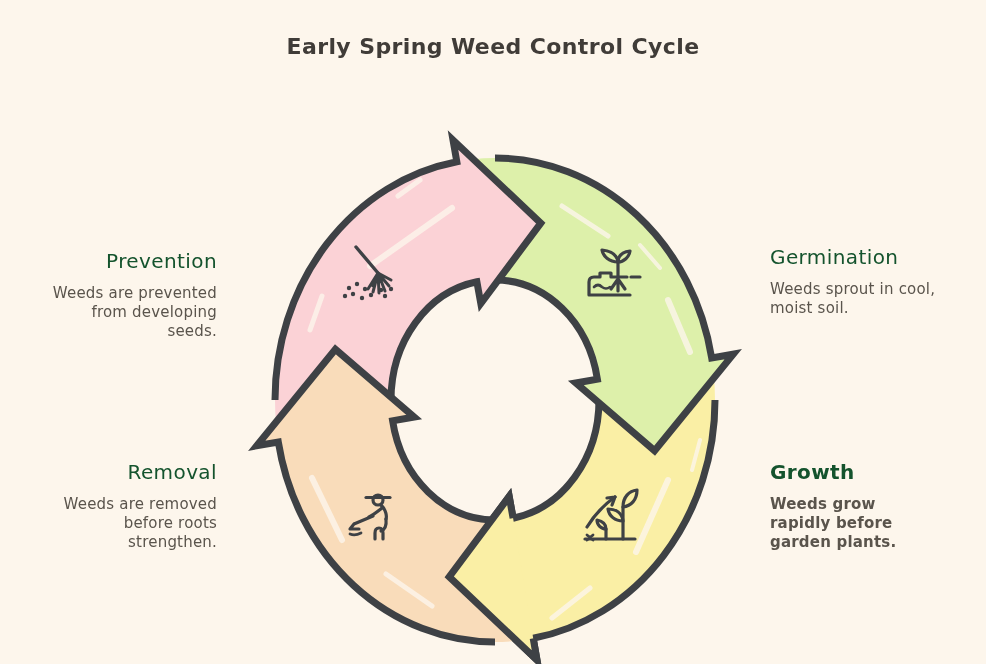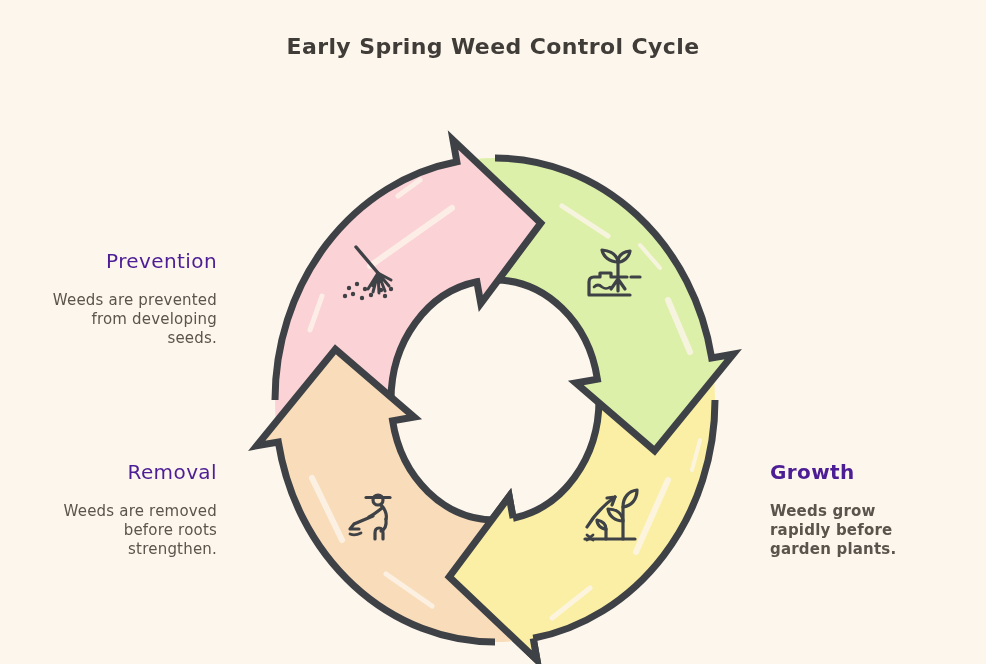--- a/index.html
+++ b/index.html
@@ -12,24 +12,24 @@
   .stage{position:absolute;inset:0;width:986px;height:664px;}
   .page-title{
     position:absolute;left:0;right:0;top:34px;
     text-align:center;
     font-size:22px;font-weight:700;letter-spacing:.4px;
     color:#403c38;
   }
   .cycle-svg{position:absolute;left:0;top:0;}
   .step-text{position:absolute;}
   .step-heading{
-    font-size:20px;color:#4c1d95;letter-spacing:.4px;line-height:1.2;
+    font-size:20px;color:#14532d;letter-spacing:.4px;line-height:1.2;
   }
   .step-desc{
-    margin-top:18px;
+    margin-top:11px;
     font-size:15px;color:#5a544c;letter-spacing:.2px;line-height:1.28;
   }
   .tl{left:47px;top:249px;width:170px;text-align:right;}
   .tr{left:770px;top:245px;width:168px;text-align:left;}
   .bl{left:35px;top:460px;width:182px;text-align:right;}
   .br{left:770px;top:460px;width:165px;text-align:left;font-weight:bold;}
 </style>
 </head>
 <body>
 
@@ -116,20 +116,24 @@
       <path d="M39 30 Q40 40 34 42"></path>
       <path d="M28 50 L28 44 Q28 39 32 39 Q36 39 36 44 L36 50"></path>
     </g>
   </svg>
 
   <div class="step-text tl">
     <div class="step-heading">Prevention</div>
     <div class="step-desc">Weeds are prevented from developing seeds.</div>
   </div>
 
+  <div class="step-text tr">
+    <div class="step-heading">Germination</div>
+    <div class="step-desc">Weeds sprout in cool, moist soil.</div>
+  </div>
 
   <div class="step-text bl">
     <div class="step-heading">Removal</div>
     <div class="step-desc">Weeds are removed before roots strengthen.</div>
   </div>
 
   <div class="step-text br">
     <div class="step-heading">Growth</div>
     <div class="step-desc">Weeds grow rapidly before garden plants.</div>
   </div>

